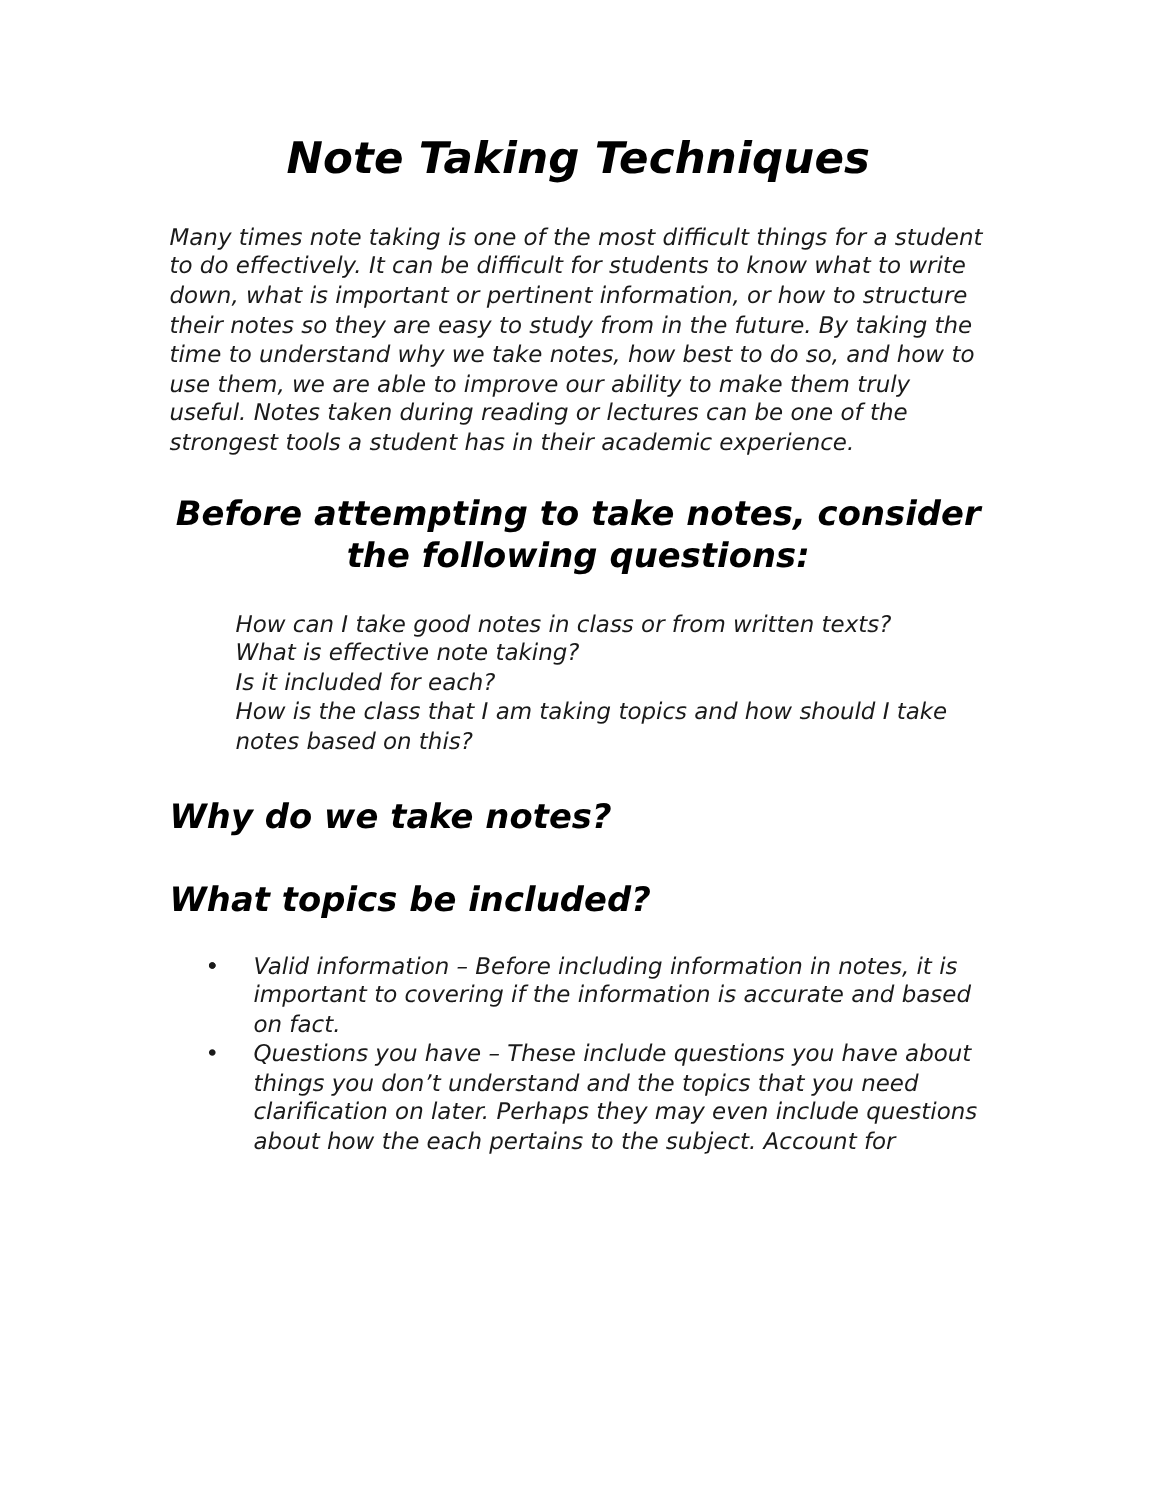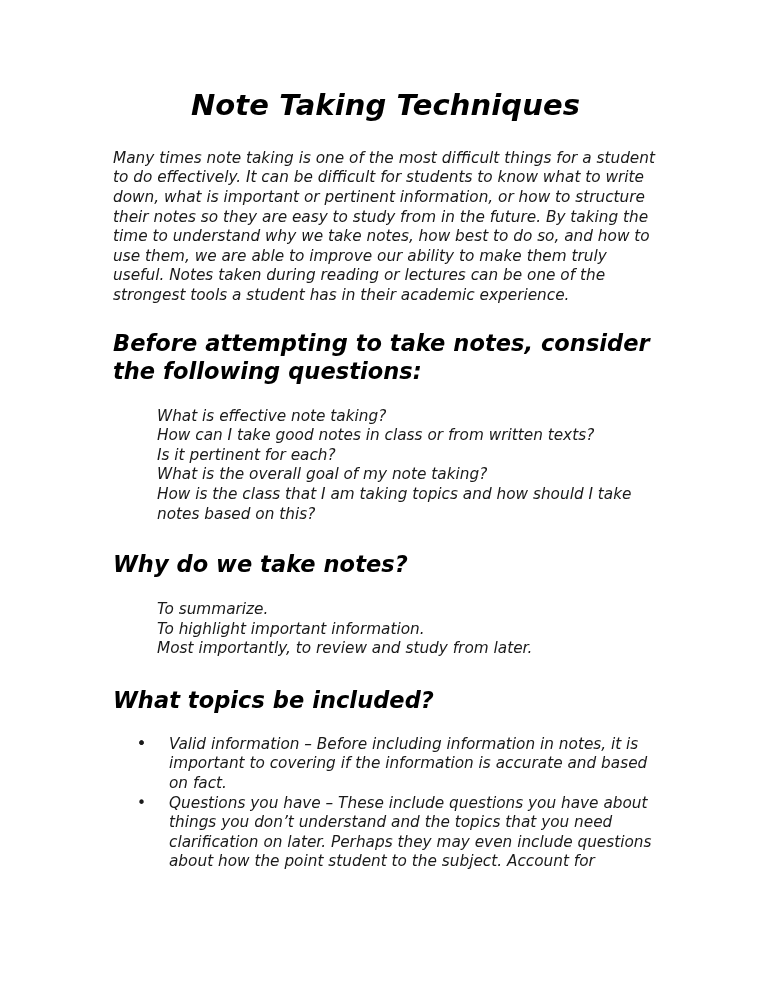--- a/index.html
+++ b/index.html
@@ -46,21 +46,21 @@
   }
 
   h2.section-heading {
     font-size: 22.5px;
     font-weight: bold;
     line-height: 28px;
     margin: 0;
     color: #000000;
     letter-spacing: 0.05px;
   }
-  .heading-gap-1 { padding-top: 23px; }
+  .heading-gap-1 { padding-top: 23px; text-align: center; }
   .heading-gap-2 { padding-top: 26px; }
   .heading-gap-3 { padding-top: 27px; }
 
   .indented-block {
     margin: 0;
     padding: 0;
     list-style: none;
     padding-left: 44px;
     font-size: 15.3px;
     line-height: 19.6px;
@@ -105,45 +105,39 @@
 <div class="page">
   <div class="content">
 
     <h1 class="doc-title">Note Taking Techniques</h1>
 
     <p class="intro">Many times note taking is one of the most difficult things for a student to do effectively. It can be difficult for students to know what to write down, what is important or pertinent information, or how to structure their notes so they are easy to study from in the future. By taking the time to understand why we take notes, how best to do so, and how to use them, we are able to improve our ability to make them truly useful. Notes taken during reading or lectures can be one of the strongest tools a student has in their academic experience.</p>
 
     <h2 class="section-heading heading-gap-1">Before attempting to take notes, consider the following questions:</h2>
 
     <ul class="indented-block block-gap-1">
+      <li>How can I take good notes in class or from written texts?</li>
       <li>What is effective note taking?</li>
-      <li>How can I take good notes in class or from written texts?</li>
-      <li>Is it pertinent for each?</li>
-      <li>What is the overall goal of my note taking?</li>
+      <li>Is it included for each?</li>
       <li>How is the class that I am taking topics and how should I take notes based on this?</li>
     </ul>
 
     <h2 class="section-heading heading-gap-2">Why do we take notes?</h2>
 
-    <ul class="indented-block block-gap-2">
-      <li>To summarize.</li>
-      <li>To highlight important information.</li>
-      <li>Most importantly, to review and study from later.</li>
-    </ul>
 
     <h2 class="section-heading heading-gap-3">What topics be included?</h2>
 
     <ul class="bullet-block">
       <li>
         <span class="bullet-dot">•</span>
       </li>
       <li>
         <span class="bullet-dot">•</span>
         <span>Valid information – Before including information in notes, it is important to covering if the information is accurate and based on fact.</span>
       </li>
       <li>
         <span class="bullet-dot">•</span>
-        <span>Questions you have – These include questions you have about things you don’t understand and the topics that you need clarification on later. Perhaps they may even include questions about how the point student to the subject. Account for</span>
+        <span>Questions you have – These include questions you have about things you don’t understand and the topics that you need clarification on later. Perhaps they may even include questions about how the each pertains to the subject. Account for</span>
       </li>
     </ul>
 
   </div>
 </div>
 
 </body></html>

